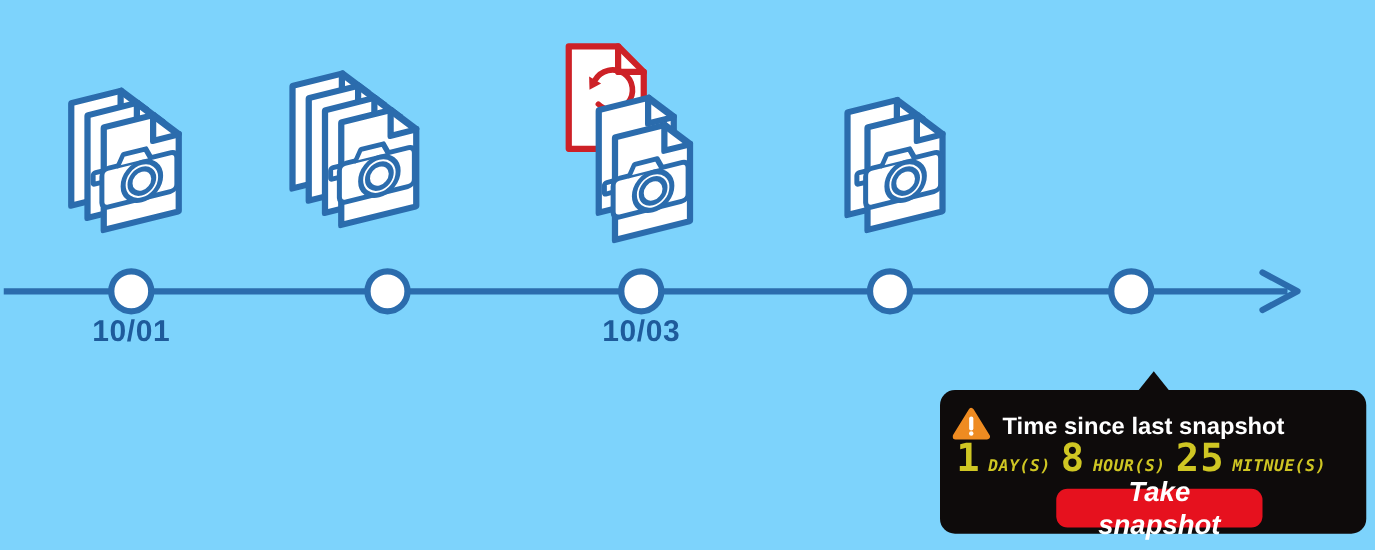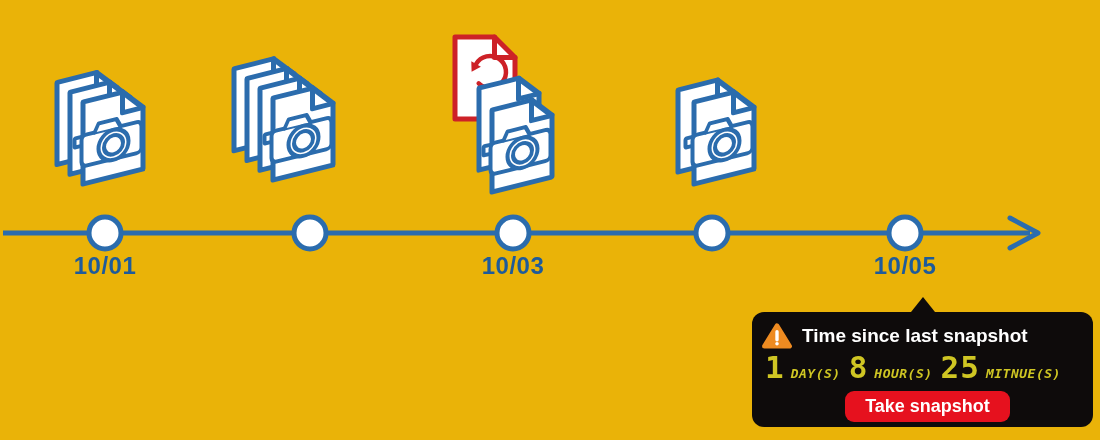--- a/index.html
+++ b/index.html
@@ -1,51 +1,51 @@
 <!DOCTYPE html>
 <html><head>
 <meta charset="utf-8">
 <style>
   html,body{margin:0;padding:0;background:#ffffff;}
   .canvas{
-    position:relative;width:1100px;height:440px;background:#eab308;overflow:hidden;
+    position:relative;width:1100px;height:440px;background:#7dd3fc;overflow:hidden;
     font-family:"Liberation Sans",sans-serif;
   }
   .abs{position:absolute;}
   .icon{position:absolute;}
   .date-label{
     position:absolute;top:252px;width:100px;text-align:center;
     font-size:24px;font-weight:bold;color:#1e5b9b;letter-spacing:.5px;
   }
   .tooltip{
     position:absolute;left:752px;top:312px;width:341px;height:115px;
     background:#0e0b0b;border-radius:12px;
   }
   .tooltip-pointer{
     position:absolute;left:159px;top:-15px;width:0;height:0;
     border-left:12px solid transparent;border-right:12px solid transparent;
     border-bottom:15px solid #0e0b0b;
   }
   .tooltip-title-row{
     position:absolute;left:10px;top:7px;right:8px;height:34px;
-    display:flex;align-items:center;gap:10px;
+    display:flex;align-items:flex-end;gap:10px;
   }
   .tooltip-title{color:#ffffff;font-size:19px;font-weight:bold;white-space:nowrap;}
   .led-row{
     position:absolute;left:13px;top:40px;right:4px;
     display:flex;align-items:baseline;white-space:nowrap;
     font-family:"DejaVu Sans Mono",monospace;font-weight:bold;color:#cfc623;
   }
   .led-num{font-size:31px;line-height:1;letter-spacing:1px;}
   .led-unit{font-size:13px;margin:0 8px 0 6px;letter-spacing:.5px;font-style:italic;}
   .take-snapshot-btn{
     position:absolute;left:93px;top:79px;width:165px;height:31px;
     background:#e6111e;border:none;border-radius:9px;cursor:pointer;
-    color:#ffffff;font-family:"Liberation Sans",sans-serif;font-size:18px;font-weight:bold;
-    display:flex;align-items:center;justify-content:center;
+    color:#ffffff;font-family:"Liberation Sans",sans-serif;font-size:22px;font-weight:bold;
+    display:flex;align-items:center;justify-content:center;font-style:italic;
   }
 </style>
 </head>
 <body>
 
 <div class="canvas">
 
   <svg width="0" height="0" style="position:absolute" aria-hidden="true">
     <defs>
       <g id="doc-page">
@@ -111,21 +111,20 @@
   <svg class="icon" style="left:668px;top:74px" width="94" height="118" viewBox="0 0 94 118">
     <g stroke="#2b6cad" stroke-width="5" stroke-linejoin="round" stroke-linecap="round" transform="translate(23.5,26.1) skewY(-14)">
       <use href="#doc-page" transform="translate(-16,-16)"></use>
       <use href="#doc-page"></use>
       <use href="#camera-glyph" transform="translate(31,50)"></use>
     </g>
   </svg>
 
   <div class="date-label" style="left:55px">10/01</div>
   <div class="date-label" style="left:463px">10/03</div>
-  <div class="date-label" style="left:855px">10/05</div>
 
   <div class="tooltip">
     <div class="tooltip-pointer"></div>
 
     <div class="tooltip-title-row">
       <svg width="30" height="28" viewBox="0 0 32 30">
         <polygon points="16,4 29.5,26 2.5,26" fill="#ee8b21" stroke="#ee8b21" stroke-width="5" stroke-linejoin="round"></polygon>
         <line x1="16" y1="10.5" x2="16" y2="19" stroke="#ffffff" stroke-width="3.6" stroke-linecap="round"></line>
         <circle cx="16" cy="23.4" r="1.9" fill="#ffffff"></circle>
       </svg>

